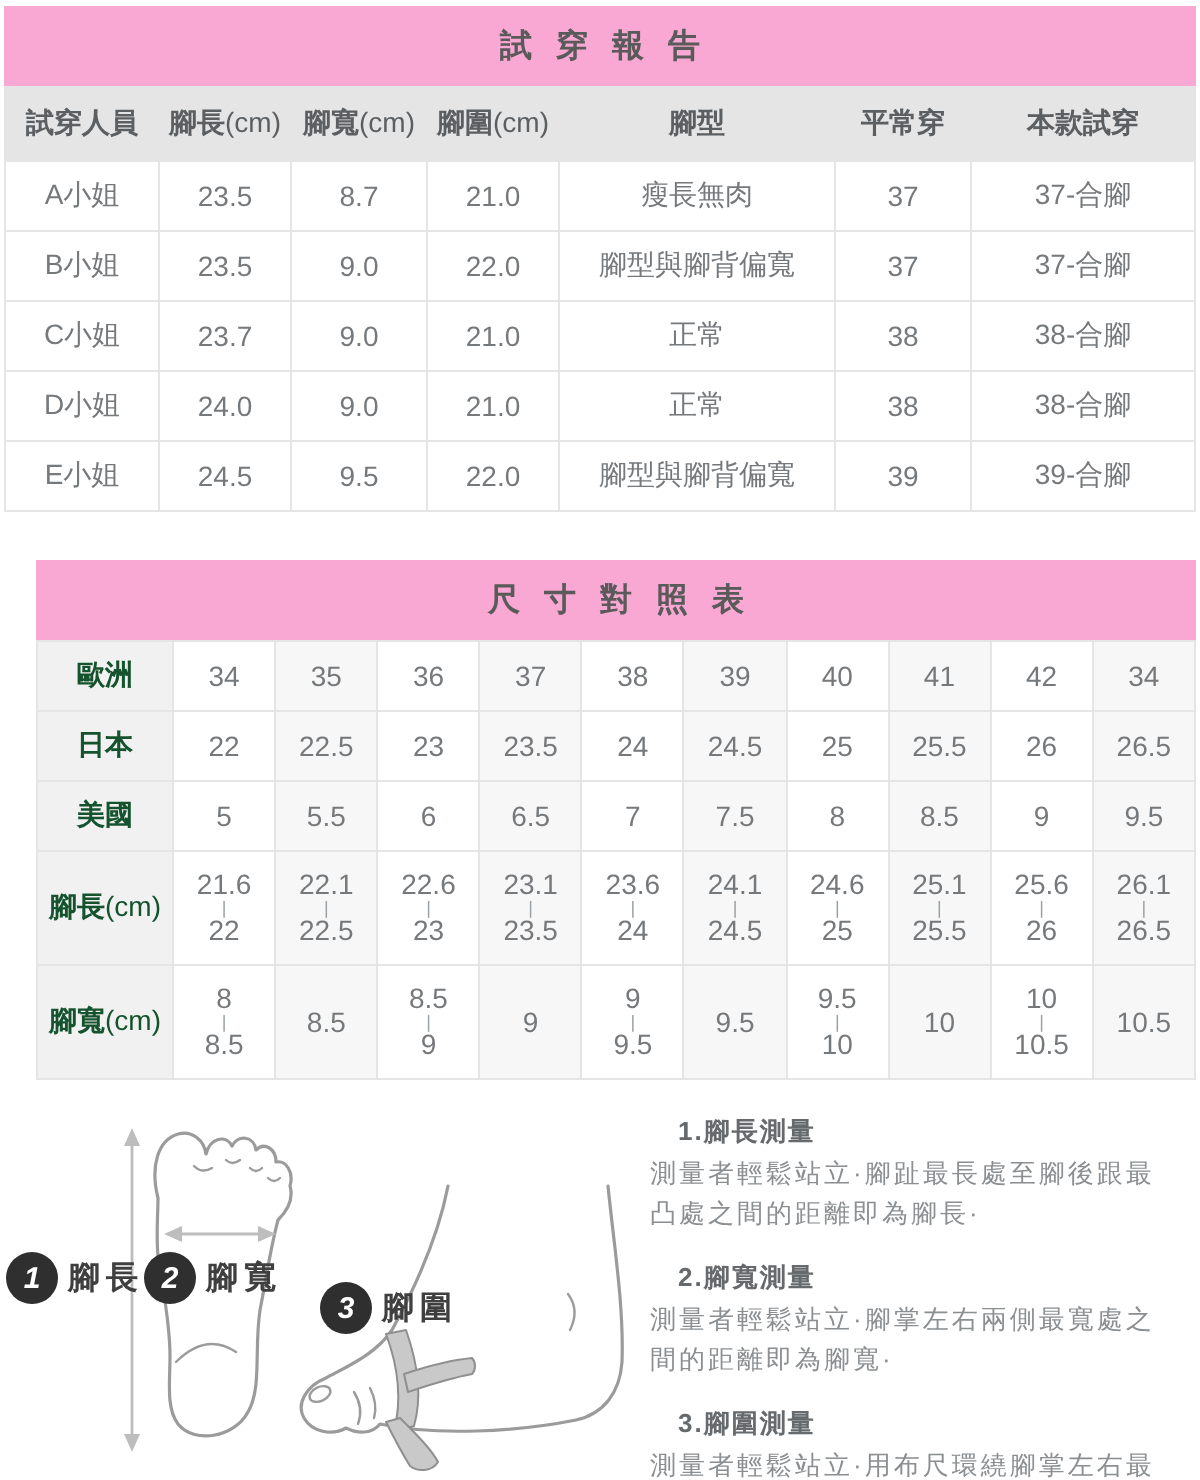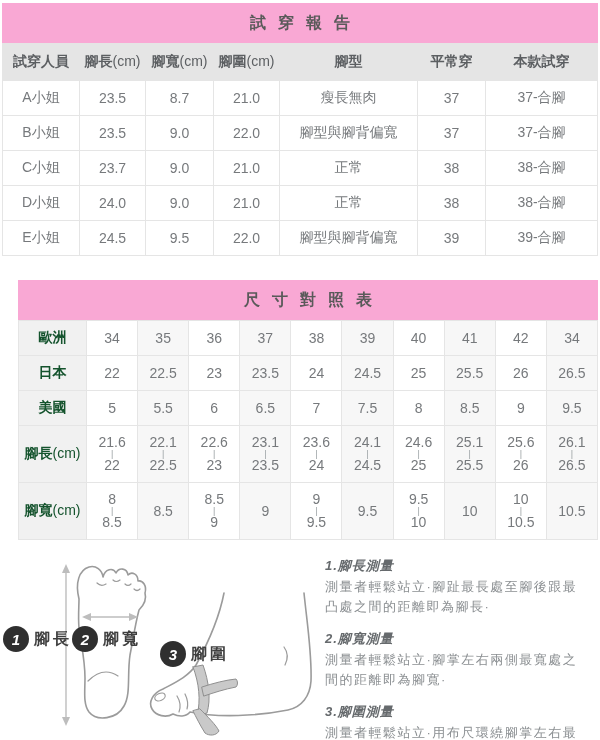--- a/index.html
+++ b/index.html
@@ -36,21 +36,21 @@
   .badge .num{
     width:26px;height:26px;border-radius:50%;background:#2f2f2f;color:#fff;
     font-size:15px;font-weight:700;display:flex;align-items:center;justify-content:center;
   }
   .badge .blabel{font-size:16px;font-weight:700;color:#3f3f3f;letter-spacing:3px;}
   .badge1{left:3px;top:79px;}
   .badge2{left:72px;top:79px;}
   .badge3{left:160px;top:94px;}
   .instructions{position:absolute;left:325px;top:10px;width:266px;}
   .instr{margin-bottom:13px;}
-  .ititle{margin:0 0 2px 0;font-size:13px;font-weight:700;color:#666a6d;letter-spacing:1px;font-style:italic;}
+  .ititle{margin:0 0 2px 14px;font-size:13px;font-weight:700;color:#666a6d;letter-spacing:1px;}
   .ibody{margin:0;font-size:13px;color:#8b8f92;letter-spacing:1.5px;line-height:20px;}
 </style>
 </head>
 <body>
 
 <div class="page">
 
   <section class="panel first">
     <div class="panel-title">試穿報告</div>
     <table class="tryon">

